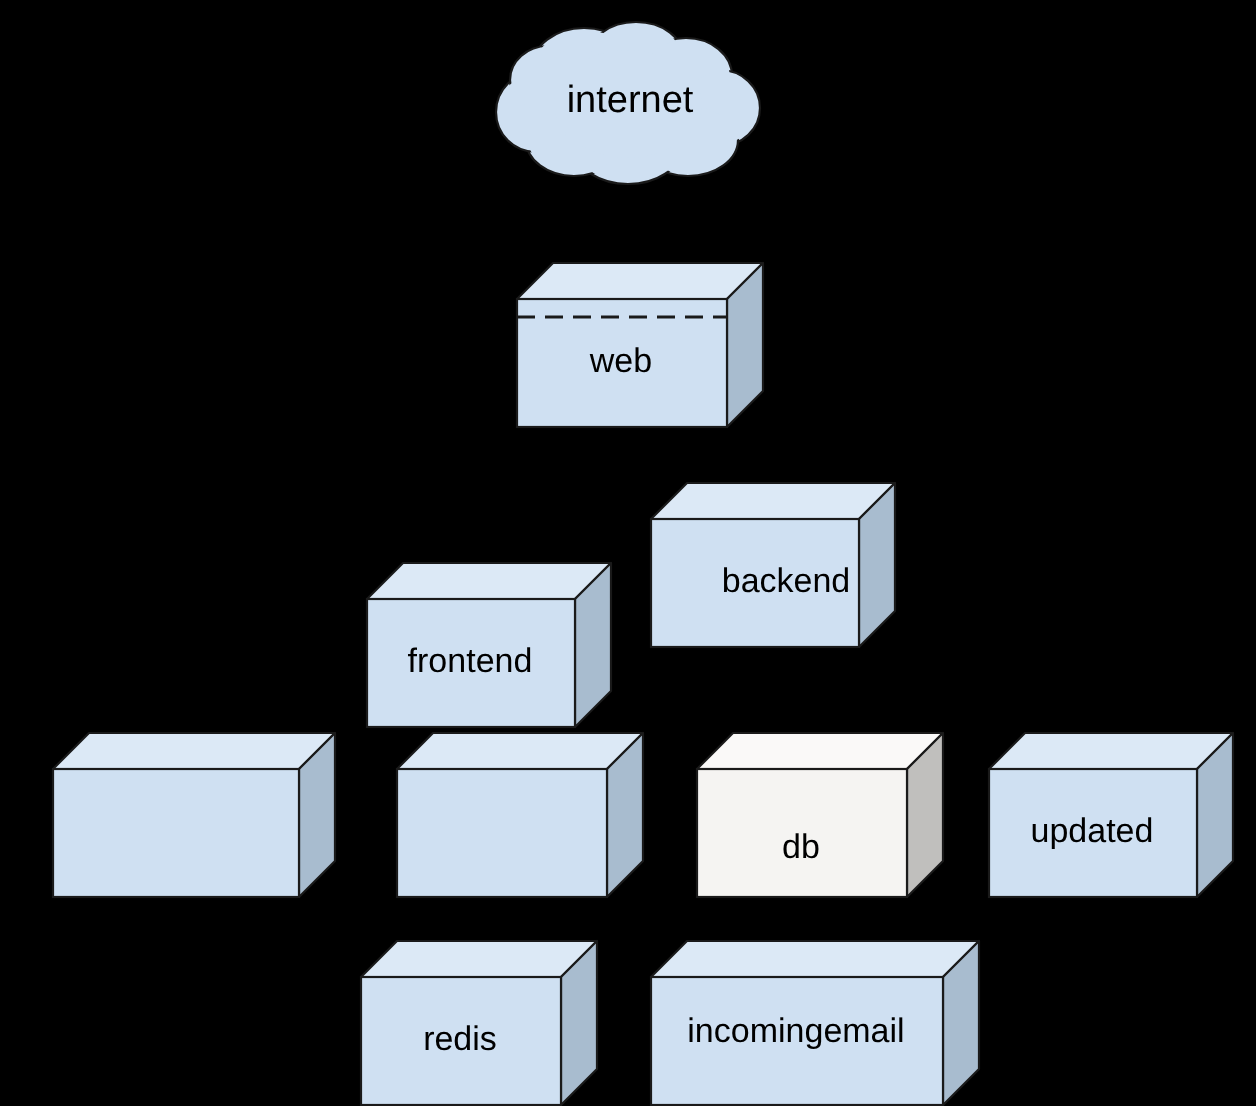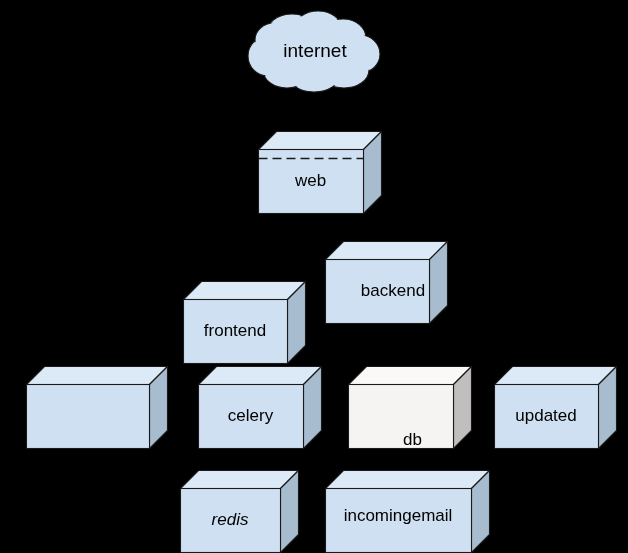--- a/index.html
+++ b/index.html
@@ -119,51 +119,50 @@
       </svg>
     </div>
     <div class="node" style="left: 198px; top: 366px;">
       <svg width="125" height="84" viewBox="0 0 125 84">
         <g transform="translate(0.5, 0.5)">
           <polygon points="0,18 18,0 123,0 105,18" fill="#dce9f6" stroke="#1a1a1a" stroke-width="1.1" stroke-linejoin="round"></polygon>
           <polygon points="105,18 123,0 123,64 105,82" fill="#a8bccf" stroke="#1a1a1a" stroke-width="1.1" stroke-linejoin="round"></polygon>
           <rect x="0" y="18" width="105" height="64" fill="#cfe0f2" stroke="#1a1a1a" stroke-width="1.1"></rect>
         </g>
       </svg>
-      <div class="node-label box-label" style="left: 0px; top: 18px; width: 105px; height: 64px;">celery</div>
     </div>
     <div class="node" style="left: 348px; top: 366px;">
       <svg width="125" height="84" viewBox="0 0 125 84">
         <g transform="translate(0.5, 0.5)">
           <polygon points="0,18 18,0 123,0 105,18" fill="#faf9f8" stroke="#1a1a1a" stroke-width="1.1" stroke-linejoin="round"></polygon>
           <polygon points="105,18 123,0 123,64 105,82" fill="#c0bfbd" stroke="#1a1a1a" stroke-width="1.1" stroke-linejoin="round"></polygon>
           <rect x="0" y="18" width="105" height="64" fill="#f5f4f2" stroke="#1a1a1a" stroke-width="1.1"></rect>
         </g>
       </svg>
-      <div class="node-label box-label" style="left: 0px; top: 34px; width: 105px; height: 80px; padding-left: 12px;">db</div>
+      <div class="node-label box-label" style="left: 0px; top: 18px; width: 105px; height: 80px;">db</div>
     </div>
     <div class="node" style="left: 494px; top: 366px;">
       <svg width="124" height="84" viewBox="0 0 124 84">
         <g transform="translate(0.5, 0.5)">
           <polygon points="0,18 18,0 122,0 104,18" fill="#dce9f6" stroke="#1a1a1a" stroke-width="1.1" stroke-linejoin="round"></polygon>
           <polygon points="104,18 122,0 122,64 104,82" fill="#a8bccf" stroke="#1a1a1a" stroke-width="1.1" stroke-linejoin="round"></polygon>
           <rect x="0" y="18" width="104" height="64" fill="#cfe0f2" stroke="#1a1a1a" stroke-width="1.1"></rect>
         </g>
       </svg>
       <div class="node-label box-label" style="left: 0px; top: 18px; width: 104px; height: 64px;">updated</div>
     </div>
     <div class="node" style="left: 180px; top: 470px;">
       <svg width="120" height="84" viewBox="0 0 120 84">
         <g transform="translate(0.5, 0.5)">
           <polygon points="0,18 18,0 118,0 100,18" fill="#dce9f6" stroke="#1a1a1a" stroke-width="1.1" stroke-linejoin="round"></polygon>
           <polygon points="100,18 118,0 118,64 100,82" fill="#a8bccf" stroke="#1a1a1a" stroke-width="1.1" stroke-linejoin="round"></polygon>
           <rect x="0" y="18" width="100" height="64" fill="#cfe0f2" stroke="#1a1a1a" stroke-width="1.1"></rect>
         </g>
       </svg>
-      <div class="node-label box-label" style="left: 0px; top: 18px; width: 100px; height: 64px; font-style: italic;">redis</div>
+      <div class="node-label box-label" style="left: 0px; top: 18px; width: 100px; height: 64px;">redis</div>
     </div>
     <div class="node" style="left: 325px; top: 470px;">
       <svg width="166" height="84" viewBox="0 0 166 84">
         <g transform="translate(0.5, 0.5)">
           <polygon points="0,18 18,0 164,0 146,18" fill="#dce9f6" stroke="#1a1a1a" stroke-width="1.1" stroke-linejoin="round"></polygon>
           <polygon points="146,18 164,0 164,64 146,82" fill="#a8bccf" stroke="#1a1a1a" stroke-width="1.1" stroke-linejoin="round"></polygon>
           <rect x="0" y="18" width="146" height="64" fill="#cfe0f2" stroke="#1a1a1a" stroke-width="1.1"></rect>
         </g>
       </svg>
       <div class="node-label box-label" style="left: 0px; top: 18px; width: 146px; height: 55px;">incomingemail</div>

